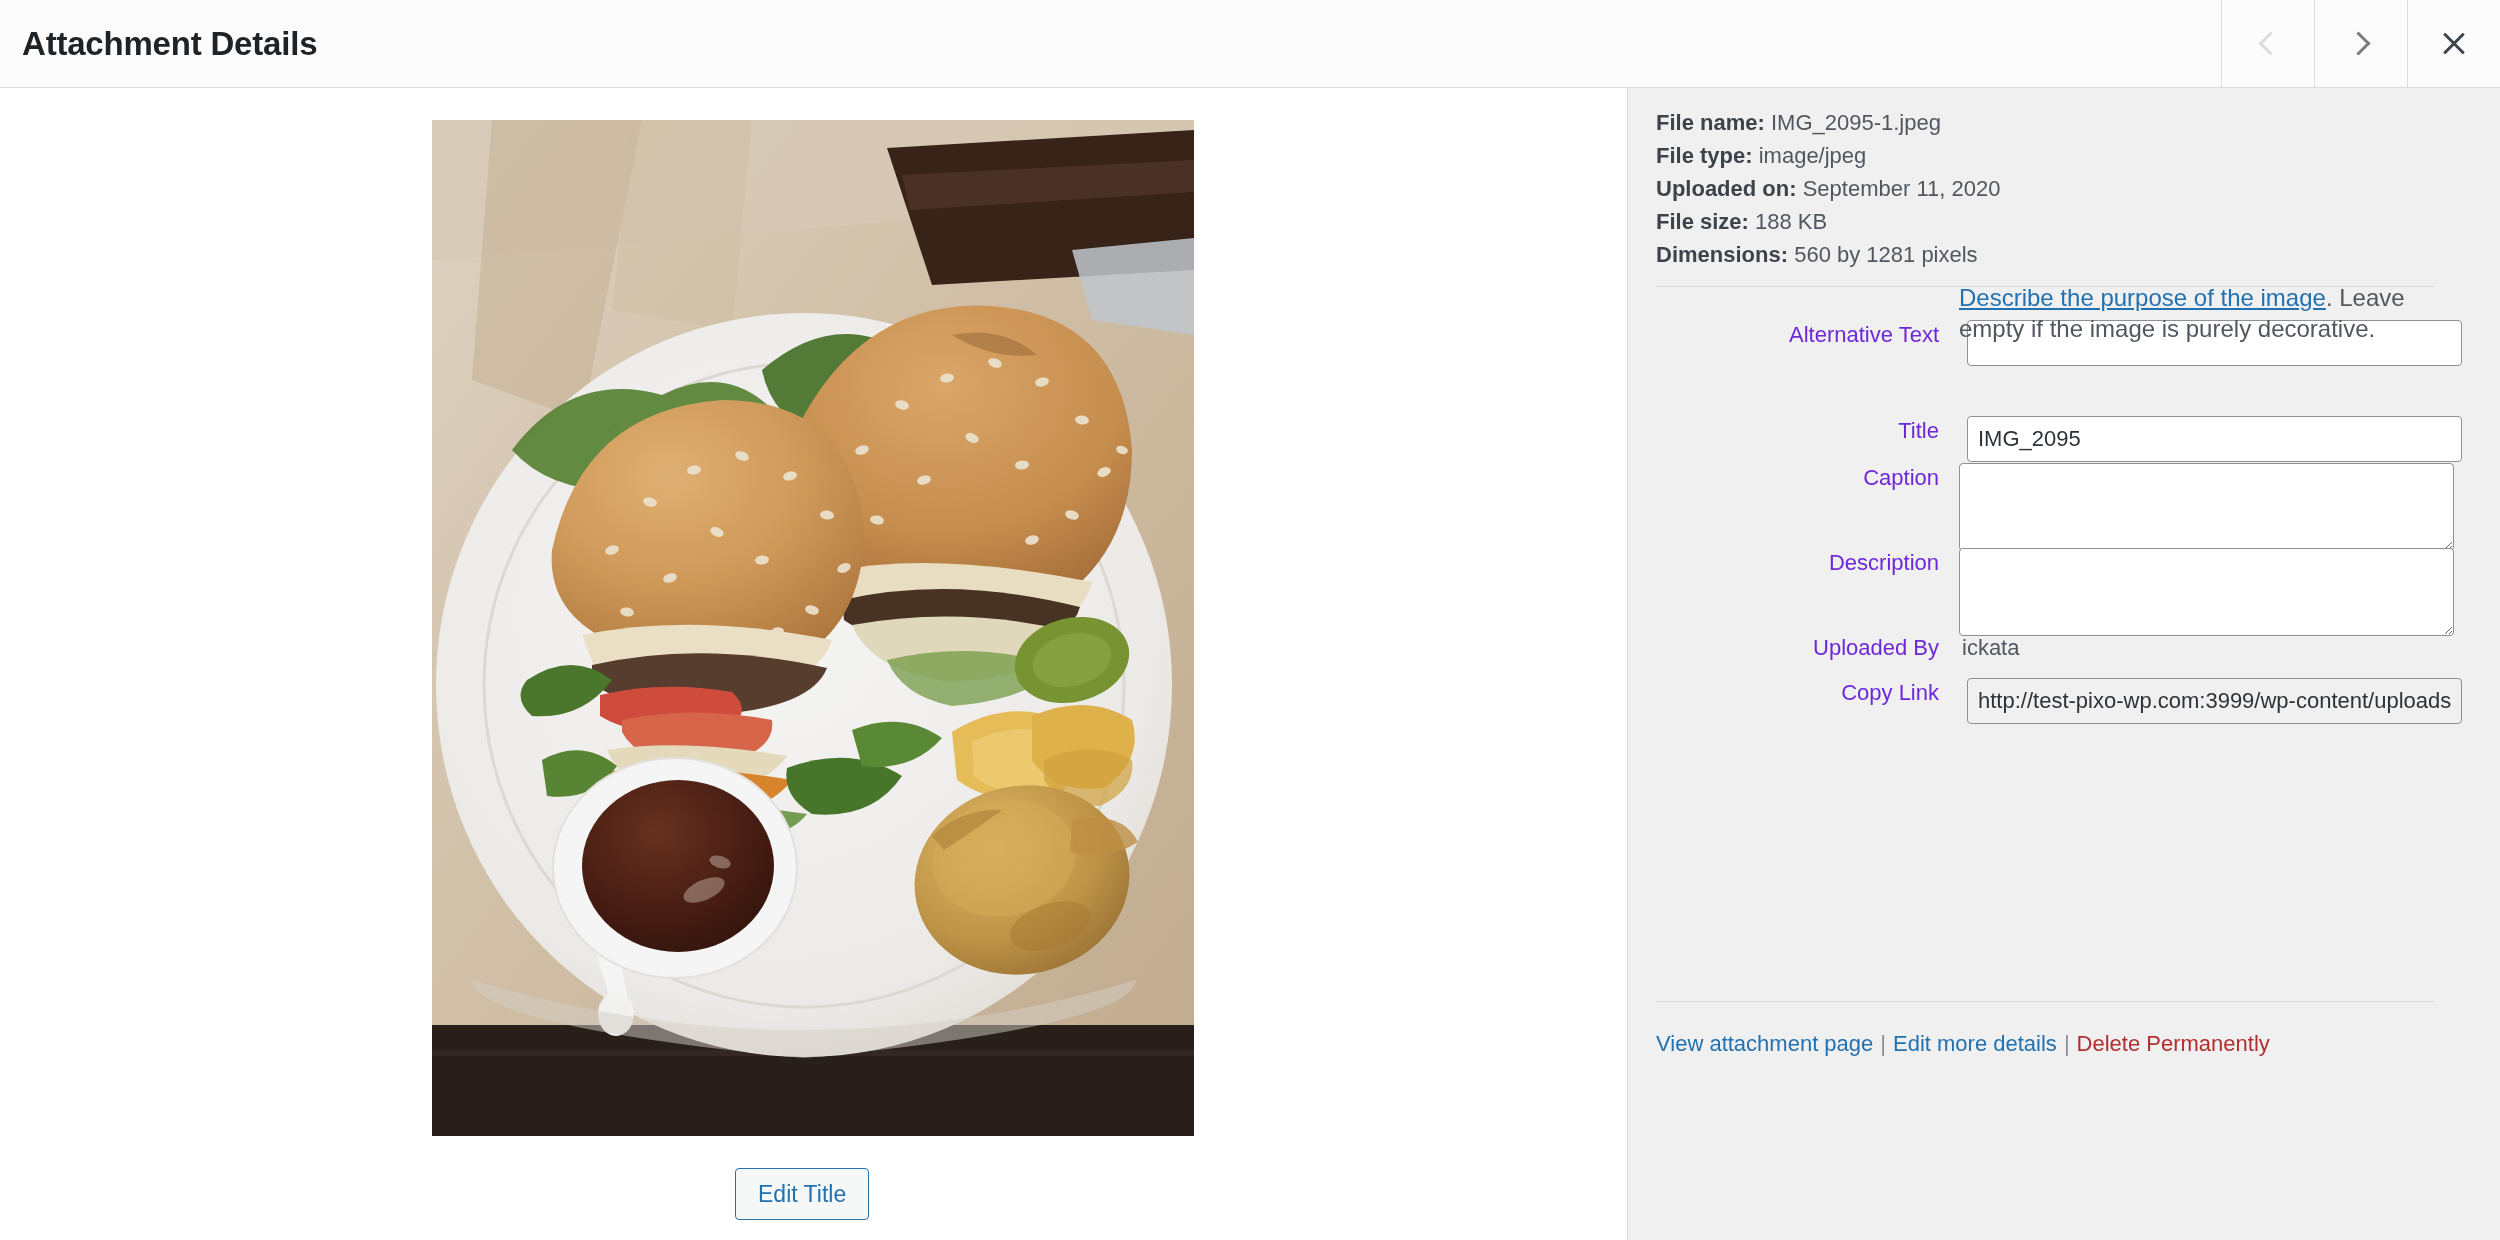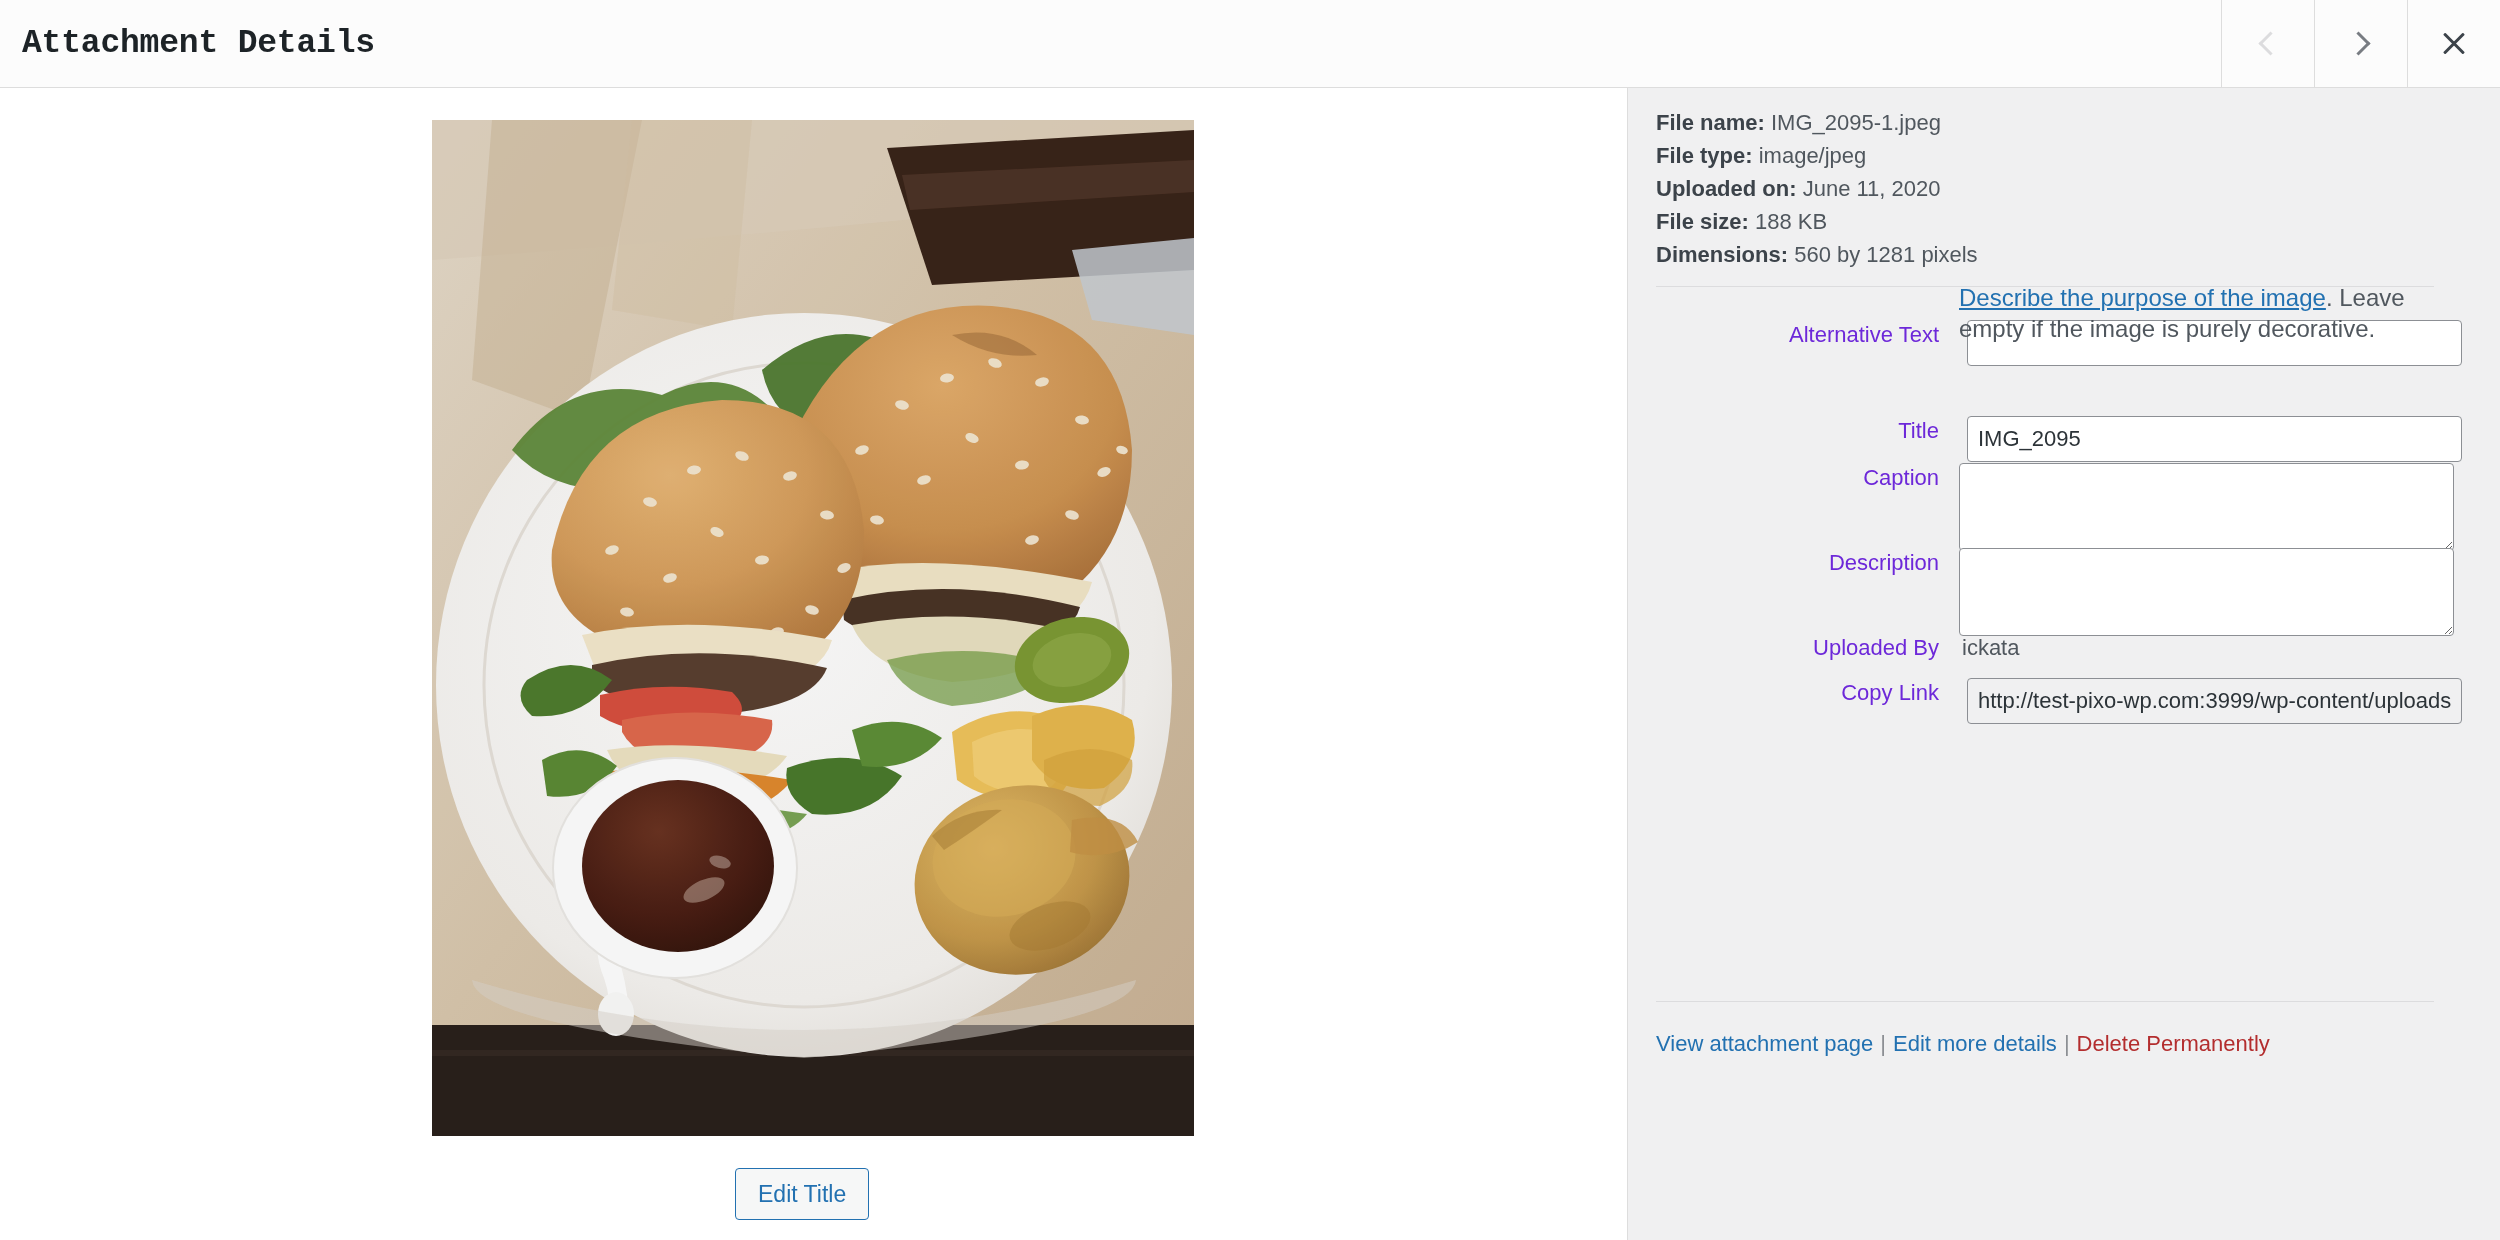--- a/index.html
+++ b/index.html
@@ -32,21 +32,20 @@
     position: absolute;
     left: 22px;
     top: 0;
     height: 87px;
     line-height: 87px;
     font-size: 33px;
     font-weight: bold;
     color: #1d2327;
     letter-spacing: -0.2px;
     white-space: nowrap;
-    font-family: Liberation Mono, monospace;
   }
   .hdr-btn {
     position: absolute;
     top: 0;
     height: 87px;
     width: 93px;
     background: #fcfcfc;
     border: 0;
     border-left: 1px solid #dddddd;
     cursor: pointer;
@@ -405,21 +404,21 @@
       <div class="meta-line">
         <strong>File name:</strong>
         <span>IMG_2095-1.jpeg</span>
       </div>
       <div class="meta-line">
         <strong>File type:</strong>
         <span>image/jpeg</span>
       </div>
       <div class="meta-line">
         <strong>Uploaded on:</strong>
-        <span>June 11, 2020</span>
+        <span>September 11, 2020</span>
       </div>
       <div class="meta-line">
         <strong>File size:</strong>
         <span>188 KB</span>
       </div>
       <div class="meta-line">
         <strong>Dimensions:</strong>
         <span>560 by 1281 pixels</span>
       </div>
     </div>

